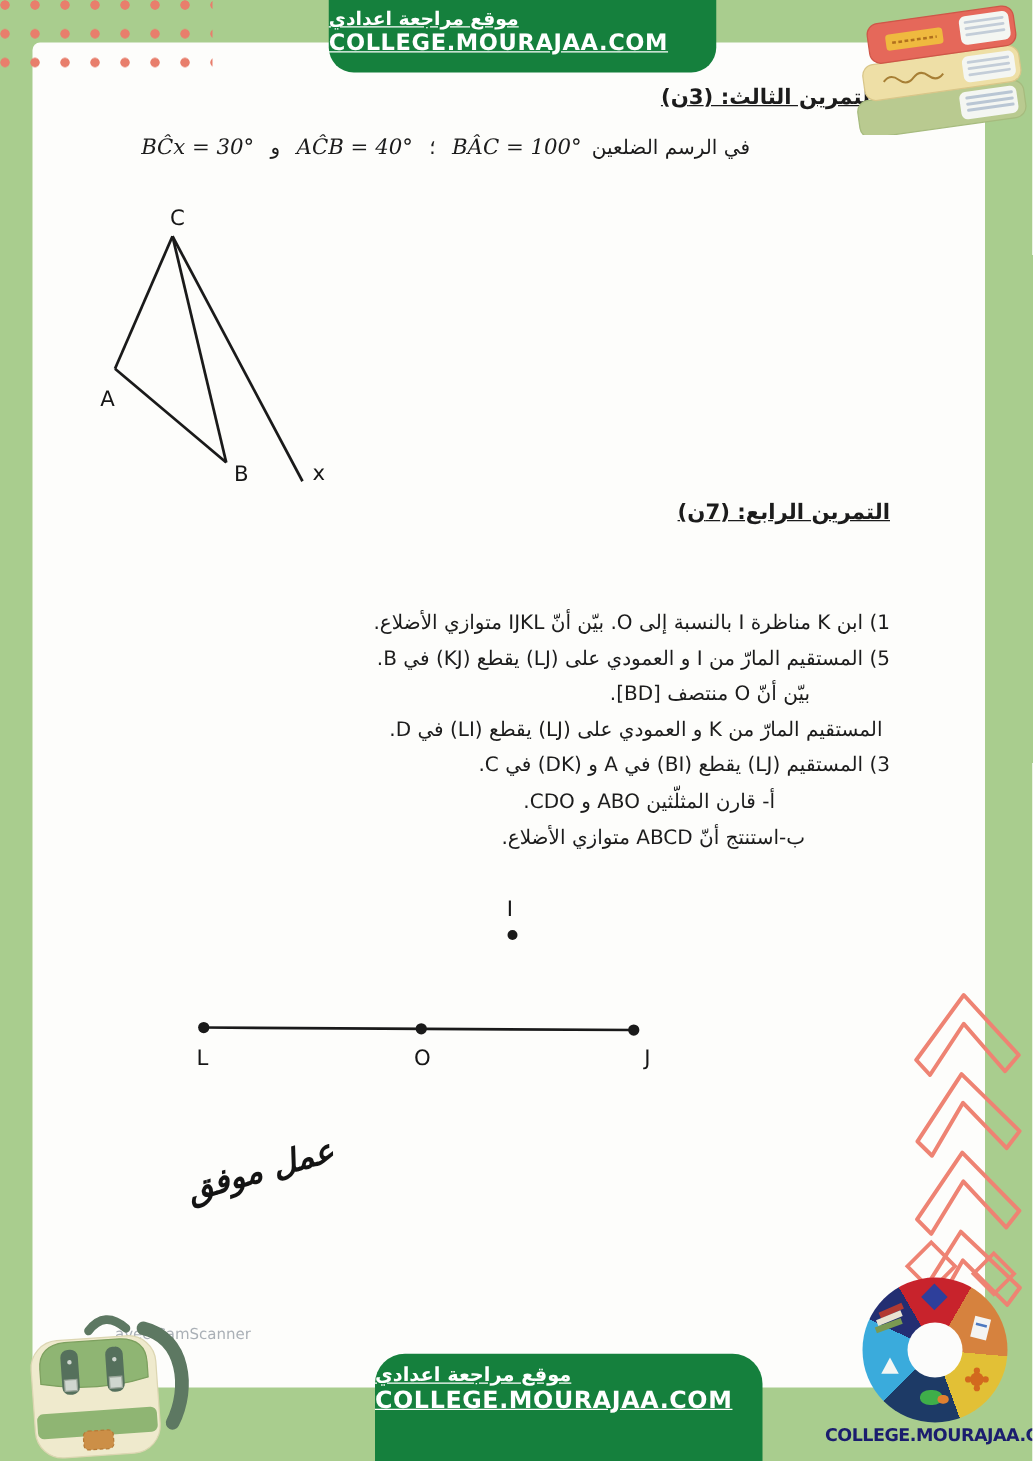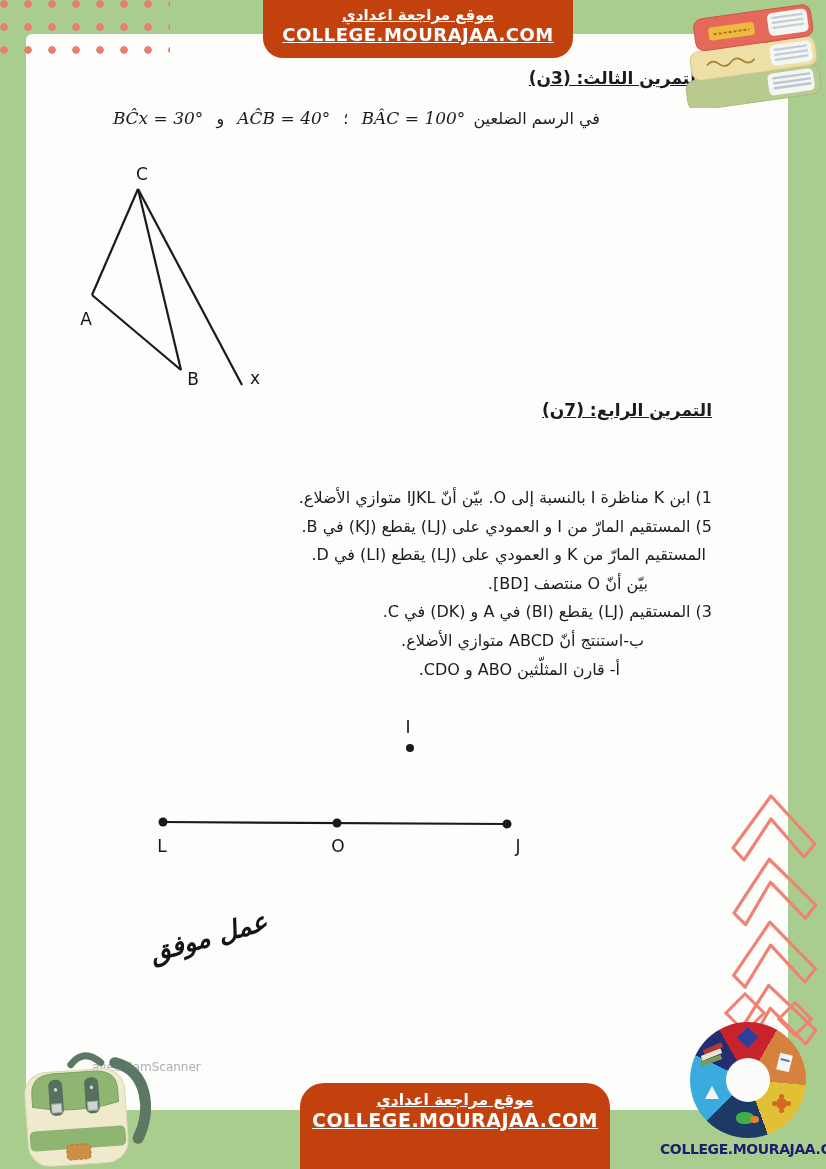--- a/index.html
+++ b/index.html
@@ -10,21 +10,21 @@
     color:#1c1c1c;
   }
   .abs{position:absolute;}
   
   .page{
     position:absolute; left:26px; top:34px; right:38px; bottom:59px;
     background:#fdfdfb; border-radius:6px 6px 24px 24px; z-index:1;
   }
   
   .banner{
-    position:absolute; background:#c2410c; text-align:center; color:#fff; z-index:3;
+    position:absolute; background:#15803d; text-align:left; color:#fff; z-index:3;
   }
   .banner .l1{font-size:15px; font-weight:bold; text-decoration:underline; padding-top:6px;}
   .banner .l2{font-size:18px; font-weight:bold; text-decoration:underline; letter-spacing:.5px;}
   #hdr{left:263px; top:0; width:310px; height:58px; border-radius:0 0 20px 20px;}
   #ftr{left:300px; top:1083px; width:310px; height:86px; border-radius:24px 24px 0 0;}
   #ftr .l1{font-size:15.5px; padding-top:8px;}
   #ftr .l2{font-size:19px;}
 
   
   .rtl{direction:rtl; text-align:right; z-index:3; white-space:nowrap;}
@@ -135,25 +135,25 @@
     <text x="38" y="163" font-size="17" text-anchor="middle" fill="#161616">A</text>
     <text x="145" y="223" font-size="17" text-anchor="middle" fill="#161616">B</text>
     <text x="207" y="222" font-size="17" text-anchor="middle" fill="#161616">x</text>
   </svg>
 
   <div id="ex4-title" class="abs rtl ex-title">التمرين الرابع: (7ن)</div>
 
   <div id="ex4-items" class="abs rtl">
     <div class="qline">1) ابن K مناظرة I بالنسبة إلى O. بيّن أنّ IJKL متوازي الأضلاع.</div>
     <div class="qline">5) المستقيم المارّ من I و العمودي على ‎(LJ)‎ يقطع ‎(KJ)‎ في B.</div>
+    <div class="qline" id="ex4-q2c">بيّن أنّ O منتصف ‎[BD]‎.</div>
     <div class="qline" id="ex4-q2b">المستقيم المارّ من K و العمودي على ‎(LJ)‎ يقطع ‎(LI)‎ في D.</div>
-    <div class="qline" id="ex4-q2c">بيّن أنّ O منتصف ‎[BD]‎.</div>
     <div class="qline">3) المستقيم ‎(LJ)‎ يقطع ‎(BI)‎ في A و ‎(DK)‎ في C.</div>
+    <div class="qline" id="ex4-q3a">أ- قارن المثلّثين ABO و CDO.</div>
     <div class="qline" id="ex4-q3b">ب-استنتج أنّ ABCD متوازي الأضلاع.</div>
-    <div class="qline" id="ex4-q3a">أ- قارن المثلّثين ABO و CDO.</div>
   </div>
 
   <svg class="abs" style="left:140px; top:700px; z-index:3;" width="400" height="160" viewBox="0 0 400 160">
     <line x1="23" y1="122" x2="367" y2="124" stroke="#1a1a1a" stroke-width="2.2"></line>
     <circle cx="23" cy="122" r="4.5" fill="#1a1a1a"></circle>
     <circle cx="197" cy="123" r="4.5" fill="#1a1a1a"></circle>
     <circle cx="367" cy="124" r="4.5" fill="#1a1a1a"></circle>
     <circle cx="270" cy="48" r="4" fill="#1a1a1a"></circle>
     <text x="268" y="33" font-size="17" text-anchor="middle" fill="#161616">I</text>
     <text x="22" y="152" font-size="17" text-anchor="middle" fill="#161616">L</text>

